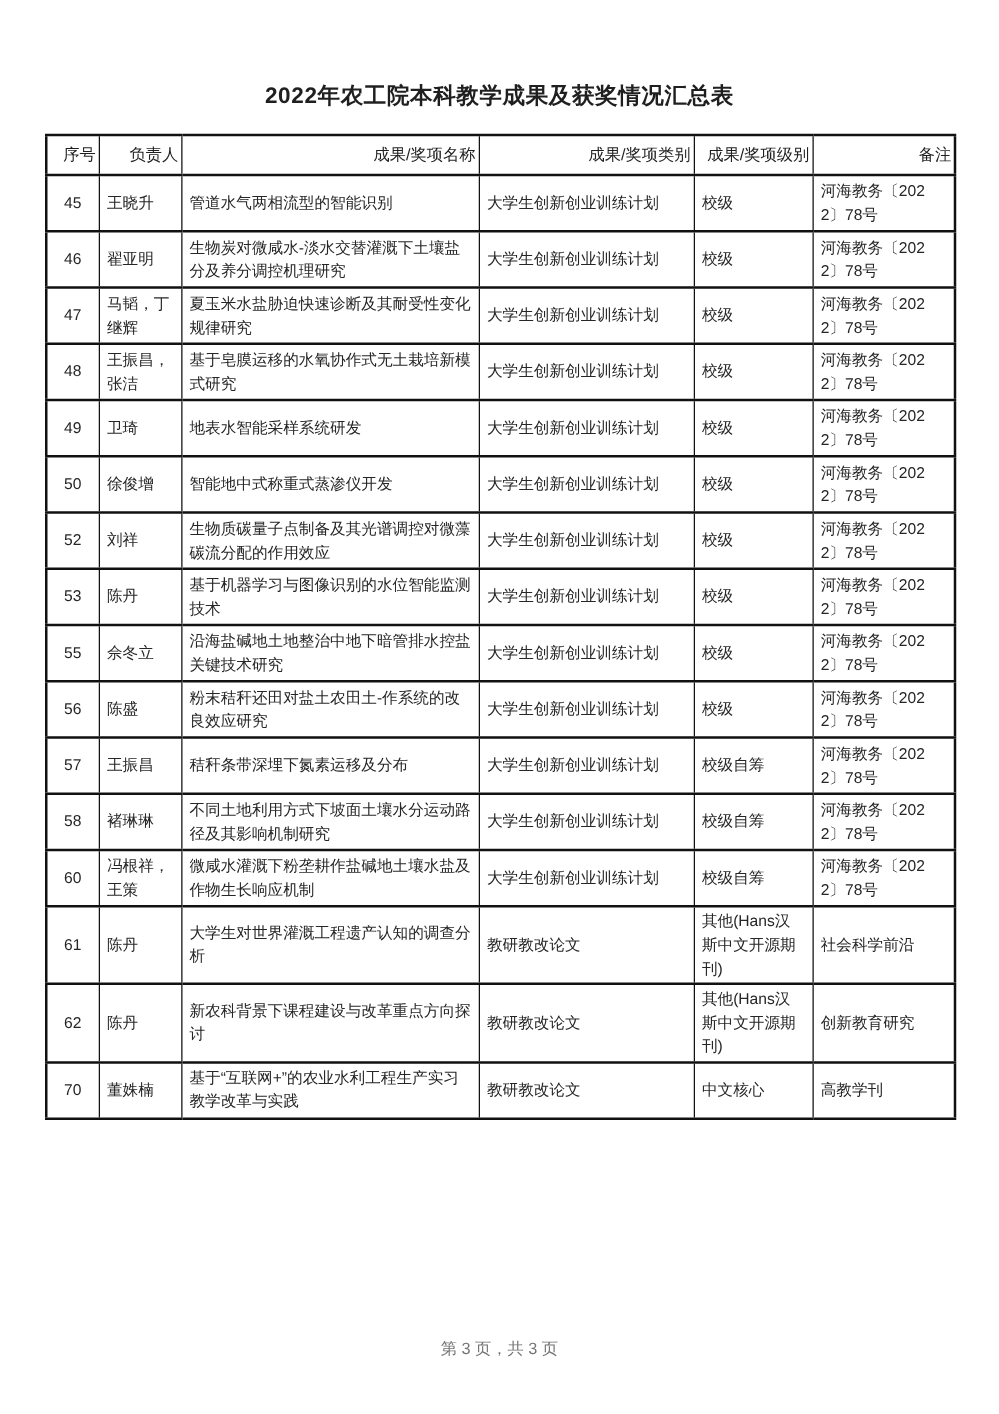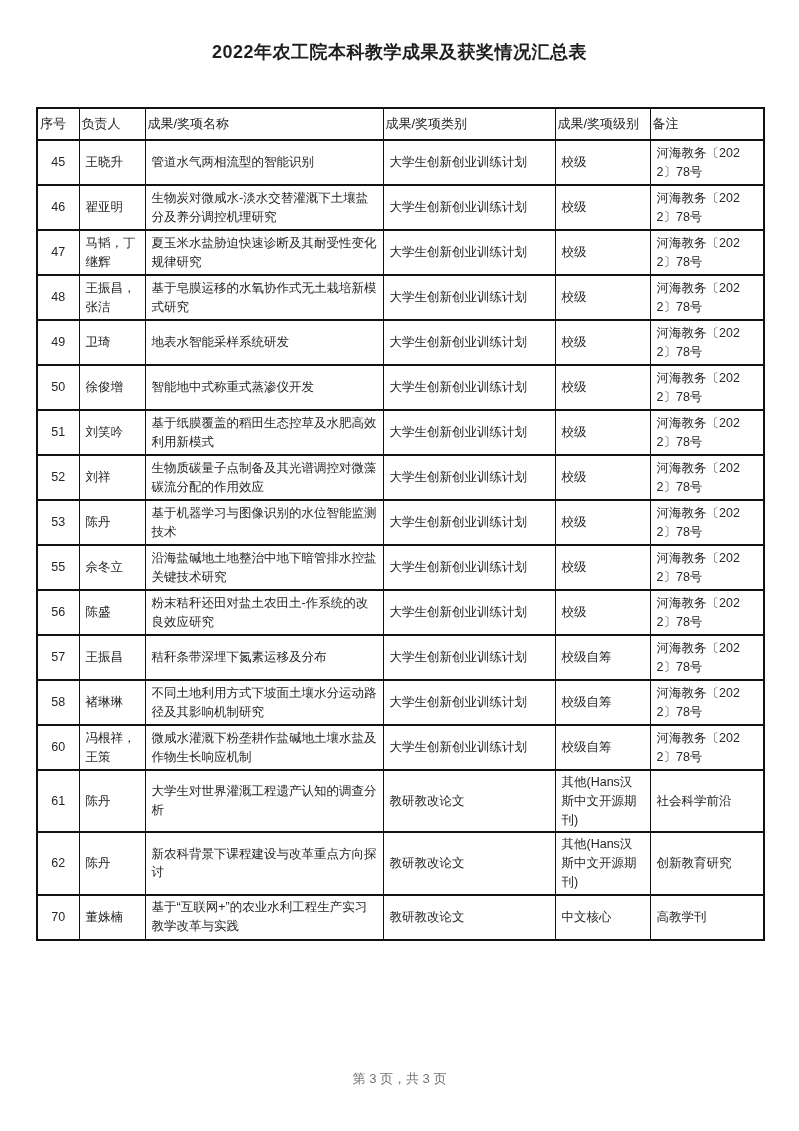--- a/index.html
+++ b/index.html
@@ -11,21 +11,21 @@
     position: relative;
     width: 799px;
     height: 1131px;
     background: #ffffff;
     font-family: "Liberation Sans", "DejaVu Sans", sans-serif;
     color: #262626;
     overflow: hidden;
   }
   .doc-title {
     margin: 0;
-    padding-top: 40px;
+    padding-top: 64px;
     text-align: center;
     font-size: 18px;
     font-weight: bold;
     letter-spacing: 0.5px;
     color: #1f1f1f;
   }
   table.summary {
     position: absolute;
     left: 36px;
     top: 107px;
@@ -40,21 +40,21 @@
     border-right: 1px solid #111111;
     border-top: 2px solid #111111;
     border-bottom: 2px solid #111111;
     font-weight: normal;
     vertical-align: middle;
     word-break: break-all;
   }
   table.summary th {
     height: 26px;
     font-size: 13px;
-    text-align: left;
+    text-align: right;
     padding: 2px 2px;
     color: #1f1f1f;
   }
   table.summary td {
     height: 39px;
     font-size: 12.5px;
     line-height: 1.5;
     padding: 2px 6px;
     text-align: left;
     color: #262626;
@@ -142,28 +142,20 @@
         </tr>
         <tr>
           <td class="center">50</td>
           <td>徐俊增</td>
           <td>智能地中式称重式蒸渗仪开发</td>
           <td>大学生创新创业训练计划</td>
           <td>校级</td>
           <td>河海教务〔2022〕78号</td>
         </tr>
         <tr>
-          <td class="center">51</td>
-          <td>刘笑吟</td>
-          <td>基于纸膜覆盖的稻田生态控草及水肥高效利用新模式</td>
-          <td>大学生创新创业训练计划</td>
-          <td>校级</td>
-          <td>河海教务〔2022〕78号</td>
-        </tr>
-        <tr>
           <td class="center">52</td>
           <td>刘祥</td>
           <td>生物质碳量子点制备及其光谱调控对微藻碳流分配的作用效应</td>
           <td>大学生创新创业训练计划</td>
           <td>校级</td>
           <td>河海教务〔2022〕78号</td>
         </tr>
         <tr>
           <td class="center">53</td>
           <td>陈丹</td>

